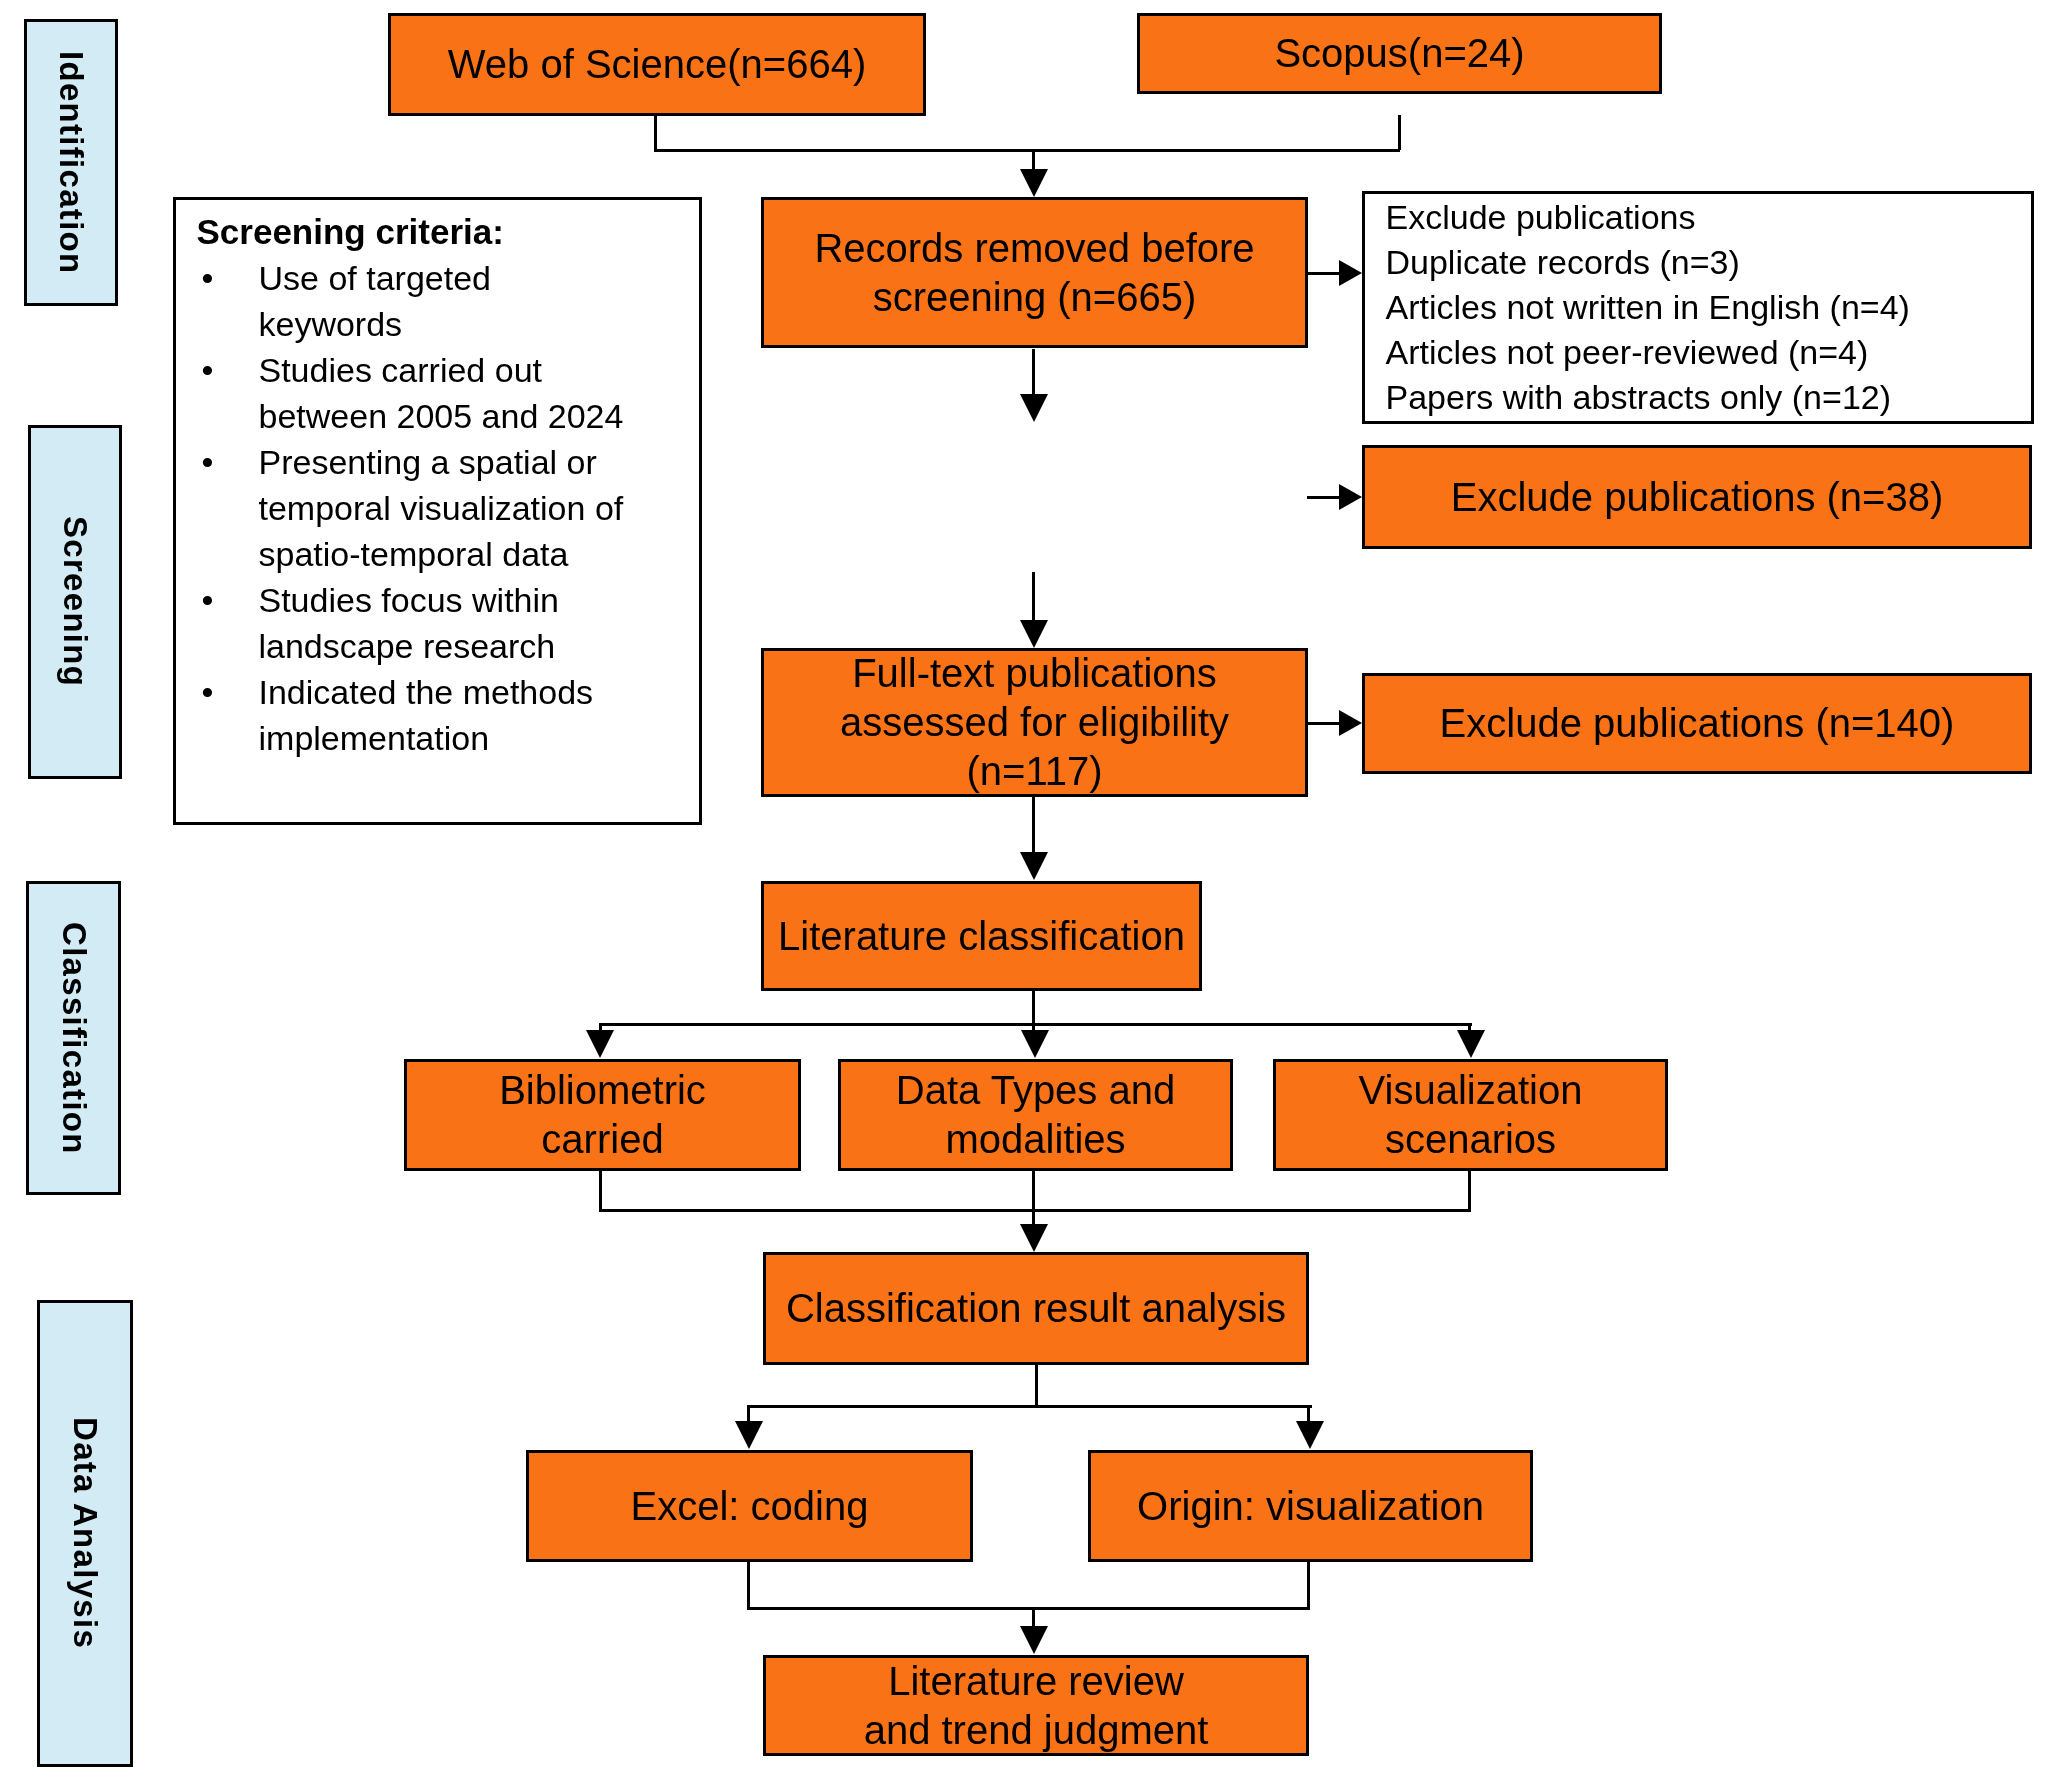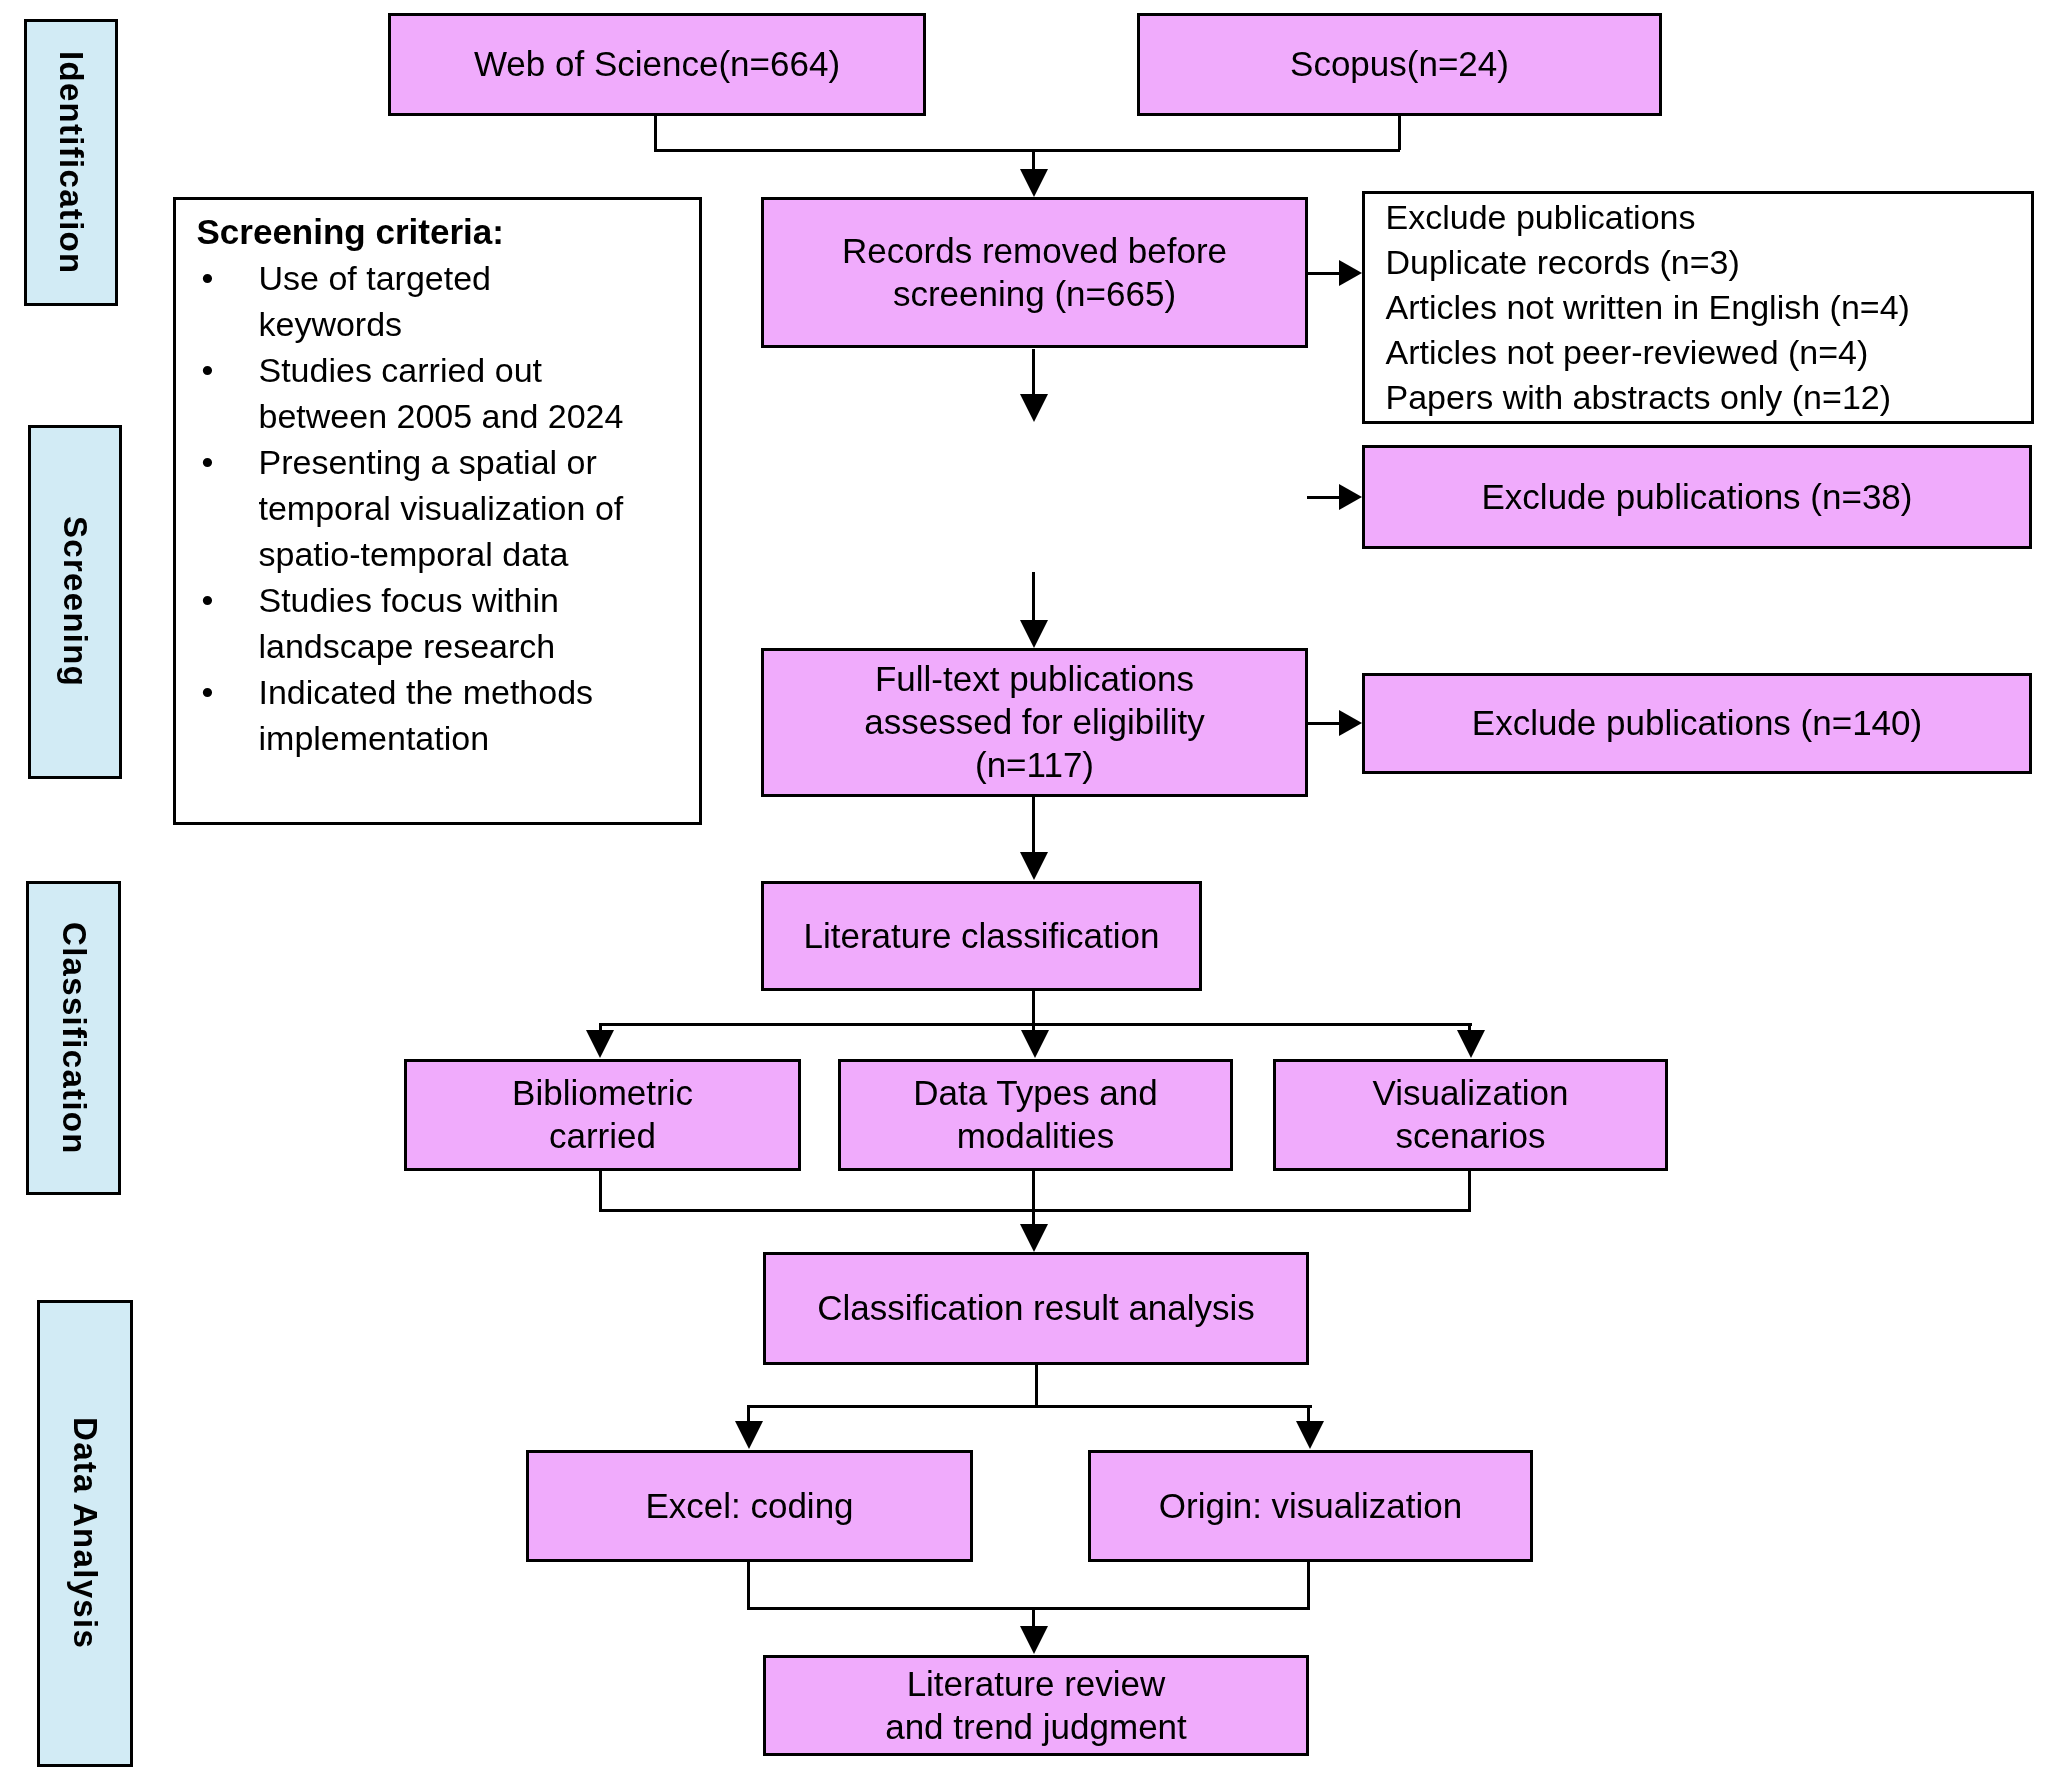--- a/index.html
+++ b/index.html
@@ -1,23 +1,23 @@
 <!DOCTYPE html>
 <html style="font-size:10.3px"><head>
 <meta charset="utf-8">
 <style>
   html,body{margin:0;padding:0;background:#ffffff;}
   body{font-family:"Liberation Sans","DejaVu Sans",sans-serif;color:#000;}
   #canvas{position:relative;width:2056px;height:1785px;background:#fff;overflow:hidden;}
 
   
   .node{
-    position:absolute;box-sizing:border-box;background:#f0abfc;border:3.8px solid #000;
+    position:absolute;box-sizing:border-box;background:#f97316;border:3.8px solid #000;
     display:flex;align-items:center;justify-content:center;text-align:center;
-    font-size:35px;line-height:1.22;white-space:pre-line;
+    font-size:40px;line-height:1.22;white-space:pre-line;
   }
   .node.thin{border-width:3.2px;}
 
   
   .stage{
     position:absolute;box-sizing:border-box;border:3.2px solid #000;background:#d2ebf5;
     display:flex;align-items:center;justify-content:center;
     writing-mode:vertical-rl;text-orientation:mixed;
     font-size:33px;font-weight:bold;letter-spacing:1.3px;
   }
@@ -54,21 +54,21 @@
 <body>
 
 <div id="canvas">
 
   <div class="stage" style="left: 24px; top: 19px; width: 94px; height: 287px; background: rgb(210, 235, 245);">Identification</div>
   <div class="stage" style="left: 27.6px; top: 425px; width: 94px; height: 354px; background: rgb(210, 235, 245);">Screening</div>
   <div class="stage" style="left: 26px; top: 881px; width: 95px; height: 314px; background: rgb(210, 235, 245);">Classification</div>
   <div class="stage" style="left: 37px; top: 1300px; width: 96px; height: 467px; background: rgb(210, 235, 245);">Data Analysis</div>
 
   <div class="node" style="left:388px;top:13px;width:538px;height:103px;">Web of Science(n=664)</div>
-  <div class="node" style="left:1137px;top:13px;width:525px;height:103px;">Scopus(n=24)</div>
+  <div class="node" style="left:1137px;top:13px;width:525px;height:81px;">Scopus(n=24)</div>
 
   <div class="node" style="left:761px;top:197px;width:547px;height:151px;">Records removed before
 screening (n=665)</div>
   <div class="node" style="left:761px;top:648px;width:547px;height:149px;">Full-text publications
 assessed for eligibility
 (n=117)</div>
   <div class="node" style="left:761px;top:881px;width:441px;height:110px;">Literature classification</div>
   <div class="node" style="left:763px;top:1252px;width:546px;height:113px;">Classification result analysis</div>
   <div class="node" style="left:763px;top:1655px;width:546px;height:101px;">Literature review
 and trend judgment</div>

